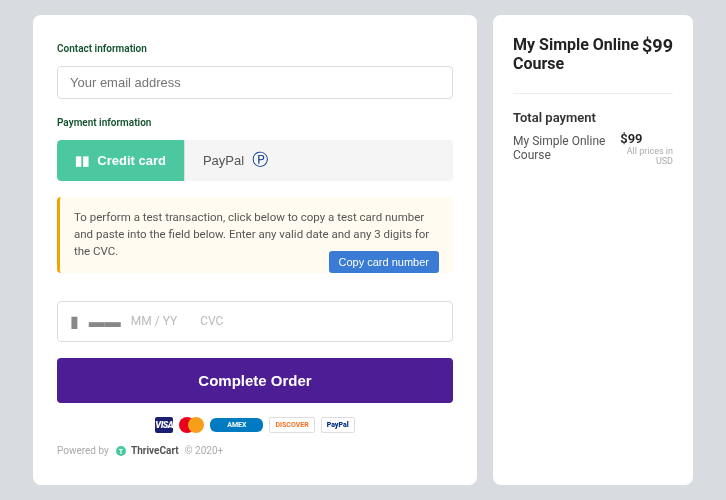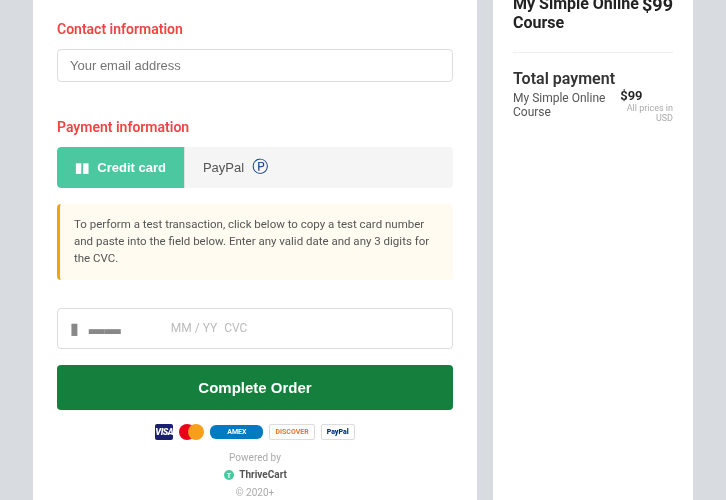--- a/index.html
+++ b/index.html
@@ -26,25 +26,24 @@
       min-width: 0;
     }
     .right-panel {
       background: #fff;
       border-radius: 8px;
       padding: 20px;
       width: 200px;
       flex-shrink: 0;
     }
     .section-title {
-      font-size: 14px;
-      font-weight: 600;
-      color: #ef4444;
+      font-size: 10px;
+      font-weight: 600;
+      color: #14532d;
       margin-bottom: 12px;
-      margin-top: 19px;
     }
     .email-input {
       width: 100%;
       border: 1px solid #ddd;
       border-radius: 4px;
       padding: 8px 12px;
       font-size: 13px;
       color: #aaa;
       outline: none;
       margin-bottom: 18px;
@@ -117,28 +116,27 @@
       font-size: 13px;
       color: #aaa;
       flex: 1;
       display: flex;
       align-items: center;
       gap: 8px;
     }
     .card-icons-right {
       display: flex;
       align-items: flex-start;
-      gap: 7px;
+      gap: 23px;
       color: #bbb;
       font-size: 12px;
-      margin-left: 40px;
     }
     .complete-btn {
       width: 100%;
-      background: #15803d;
+      background: #4c1d95;
       color: #fff;
       border: none;
       border-radius: 4px;
       padding: 14px;
       font-size: 15px;
       font-weight: 600;
       cursor: pointer;
       margin-bottom: 14px;
     }
     .payment-logos {
@@ -199,21 +197,20 @@
       padding: 3px 5px;
       border-radius: 2px;
     }
     .footer {
       display: flex;
       align-items: center;
       gap: 6px;
       font-size: 10px;
       color: #aaa;
       margin-top: 12px;
-      flex-direction: column;
     }
     .footer-brand {
       font-weight: 700;
       color: #555;
     }
     
     .course-name {
       font-size: 16px;
       font-weight: 700;
       color: #222;
@@ -230,23 +227,24 @@
       align-items: flex-start;
       margin-bottom: 16px;
       padding-bottom: 16px;
       border-bottom: 1px solid #eee;
     }
     .total-section {
       font-size: 12px;
       color: #555;
     }
     .total-label {
-      font-size: 16px;
+      font-size: 13px;
       font-weight: 600;
       color: #333;
+      margin-bottom: 6px;
     }
     .total-row {
       display: flex;
       justify-content: space-between;
       align-items: center;
     }
     .total-amount {
       font-size: 13px;
       font-weight: 600;
       color: #222;
@@ -286,20 +284,21 @@
         <span>Credit card</span>
       </button>
       <button class="tab-paypal">
         <span>PayPal</span>
         <span class="paypal-pp-icon">Ⓟ</span>
       </button>
     </div>
 
     <div class="info-box">
       <span>To perform a test transaction, click below to copy a test card number and paste into the field below. Enter any valid date and any 3 digits for the CVC.</span>
+      <button class="copy-btn">Copy card number</button>
     </div>
 
     <div class="card-input-row">
       <span class="card-chip-icon">▮</span>
       <span class="card-lines-icon">▬▬</span>
       <div class="card-icons-right">
         <span>MM / YY</span>
         <span>CVC</span>
       </div>
     </div>

